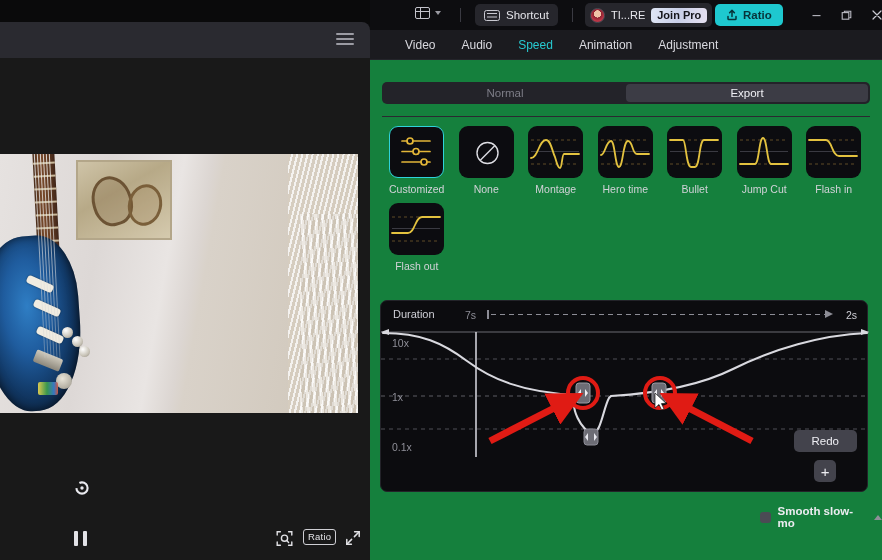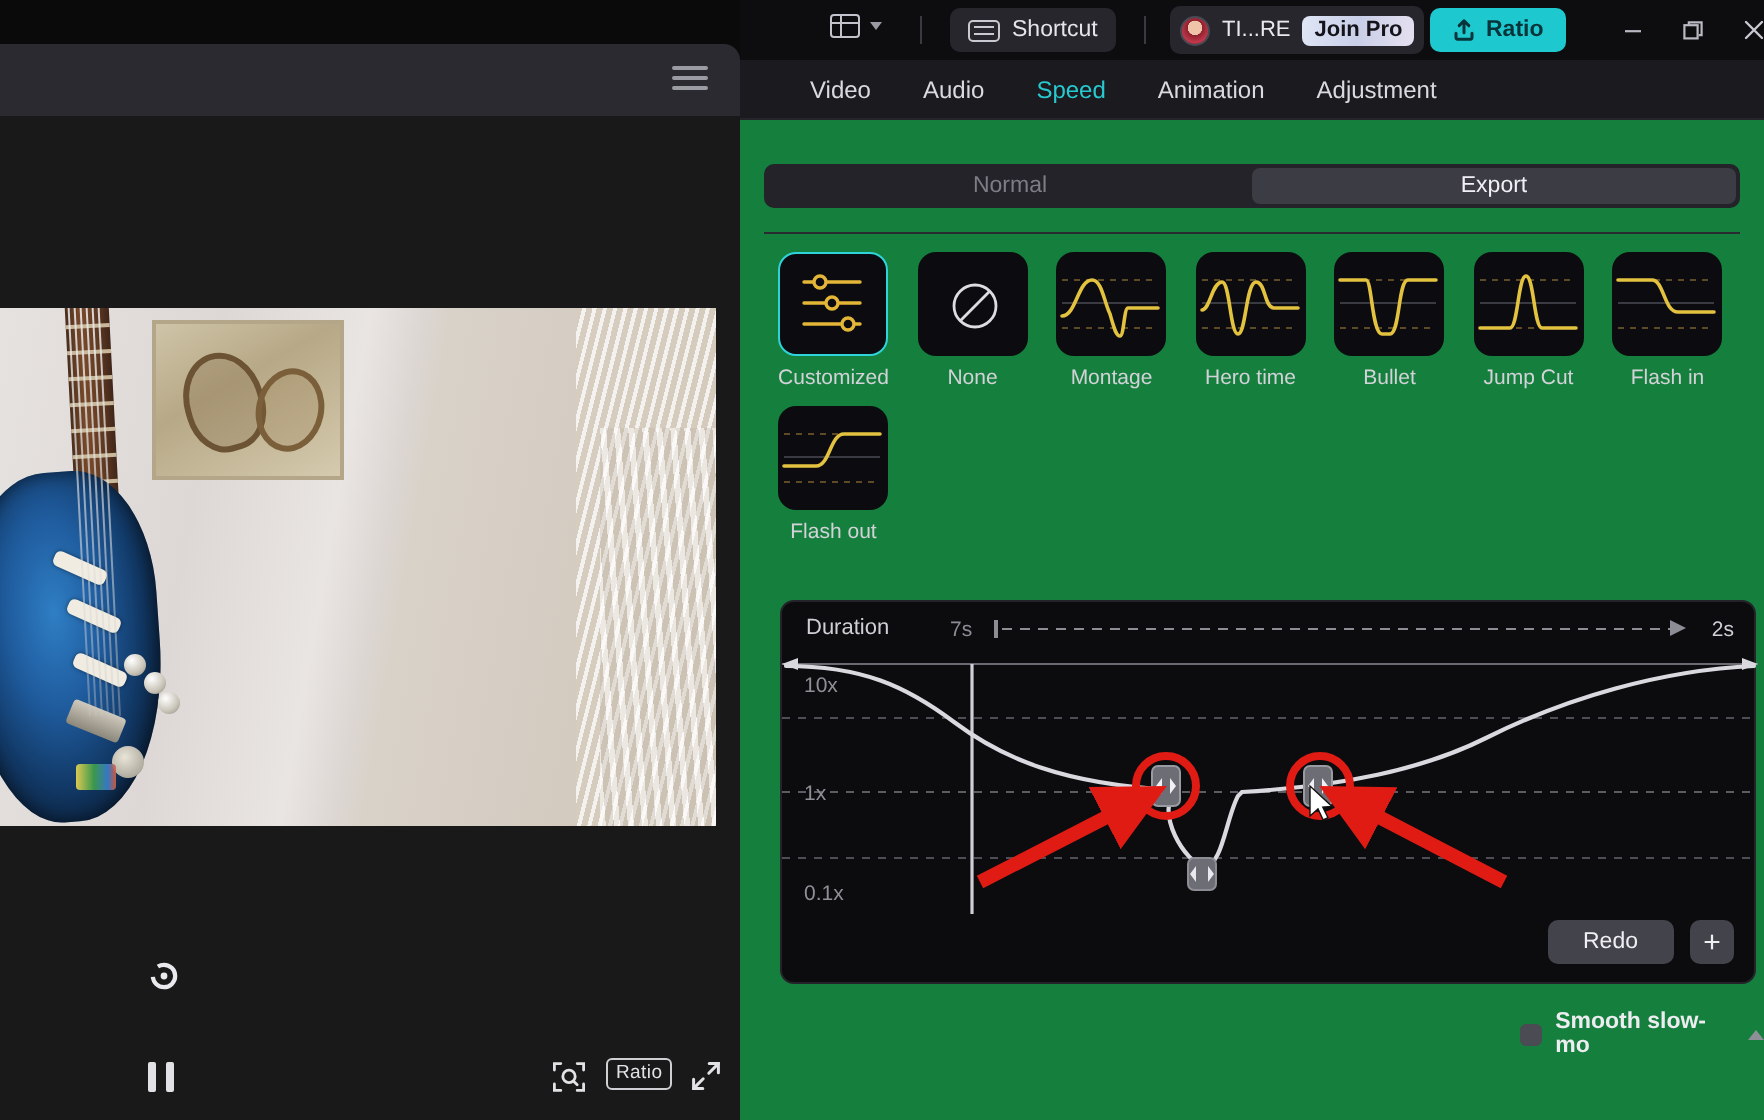--- a/index.html
+++ b/index.html
@@ -214,40 +214,40 @@
   }
   .preset.selected .preset-thumb { border-color: #2fd3da; }
   .preset-label { font-size: 10.5px; color: #d2d2d8; margin-top: 5px; white-space: nowrap; }
   .preset-thumb svg { display: block; }
 
   
   #curve-card {
     position: absolute; left: 388px; top: 300px; width: 482px; height: 192px;
     background: #0c0c0f; border-radius: 7px; border: 1px solid #232329;
   }
-  #curve-card { left: 20px; width: 488px; }
+  #curve-card { left: 10px; width: 488px; }
   #duration-row { position: absolute; left: 0; top: 0; width: 100%; height: 28px; }
   #duration-label { position: absolute; left: 12px; top: 7px; font-size: 11px; color: #cfcfd6; }
   #dur-left { position: absolute; left: 84px; top: 8px; font-size: 10.5px; color: #8d8d96; }
   #dur-right { position: absolute; right: 10px; top: 8px; font-size: 10.5px; color: #cfcfd6; }
   #dur-track { position: absolute; left: 106px; right: 34px; top: 13px; height: 1px; }
   #dur-track .dashline { position:absolute; left:4px; right:8px; top:0; height:1px;
     background: repeating-linear-gradient(90deg,#8d8d96 0 5px, transparent 5px 9px); }
   #dur-track .capL { position:absolute; left:0; top:-4px; width:1.5px; height:9px; background:#8d8d96; }
   #dur-track .capR { position:absolute; right:0; top:-4px; width:0; height:0;
     border-top:4.5px solid transparent; border-bottom:4.5px solid transparent; border-left:8px solid #8d8d96; }
 
   #graph { position: absolute; left: 0; top: 28px; width: 100%; height: 130px; }
   #graph svg { display: block; }
   .g-ylabel { position: absolute; font-size: 10.5px; color: #8f8f98; }
   #yl-10x { left: 11px; top: 8px; }
   #yl-1x  { left: 11px; top: 62px; }
   #yl-01x { left: 11px; top: 112px; }
 
-  #curve-actions { position: absolute; right: 10px; bottom: 9px; display: flex; gap: 8px; align-items: center; }
+  #curve-actions { position: absolute; right: 10px; bottom: 9px; display: flex; gap: 8px; align-items: center; flex-direction: column; }
   #redo-btn { height: 22px; padding: 0 18px; background: #43434c; border-radius: 5px;
     font-size: 11.5px; color: #eeeef3; display: flex; align-items: center; cursor: pointer; }
   #add-kf-btn { width: 22px; height: 22px; background: #43434c; border-radius: 5px;
     display: flex; align-items: center; justify-content: center; color: #eeeef3;
     font-size: 15px; line-height: 1; cursor: pointer; }
 
   
   #smooth-row { position: absolute; left: 388px; top: 505px; display: flex; align-items: center; gap: 7px; }
   #smooth-row { left: 390px; }
   #smooth-check { width: 11px; height: 11px; border-radius: 3px; background: #4b4b54; cursor: pointer; }

